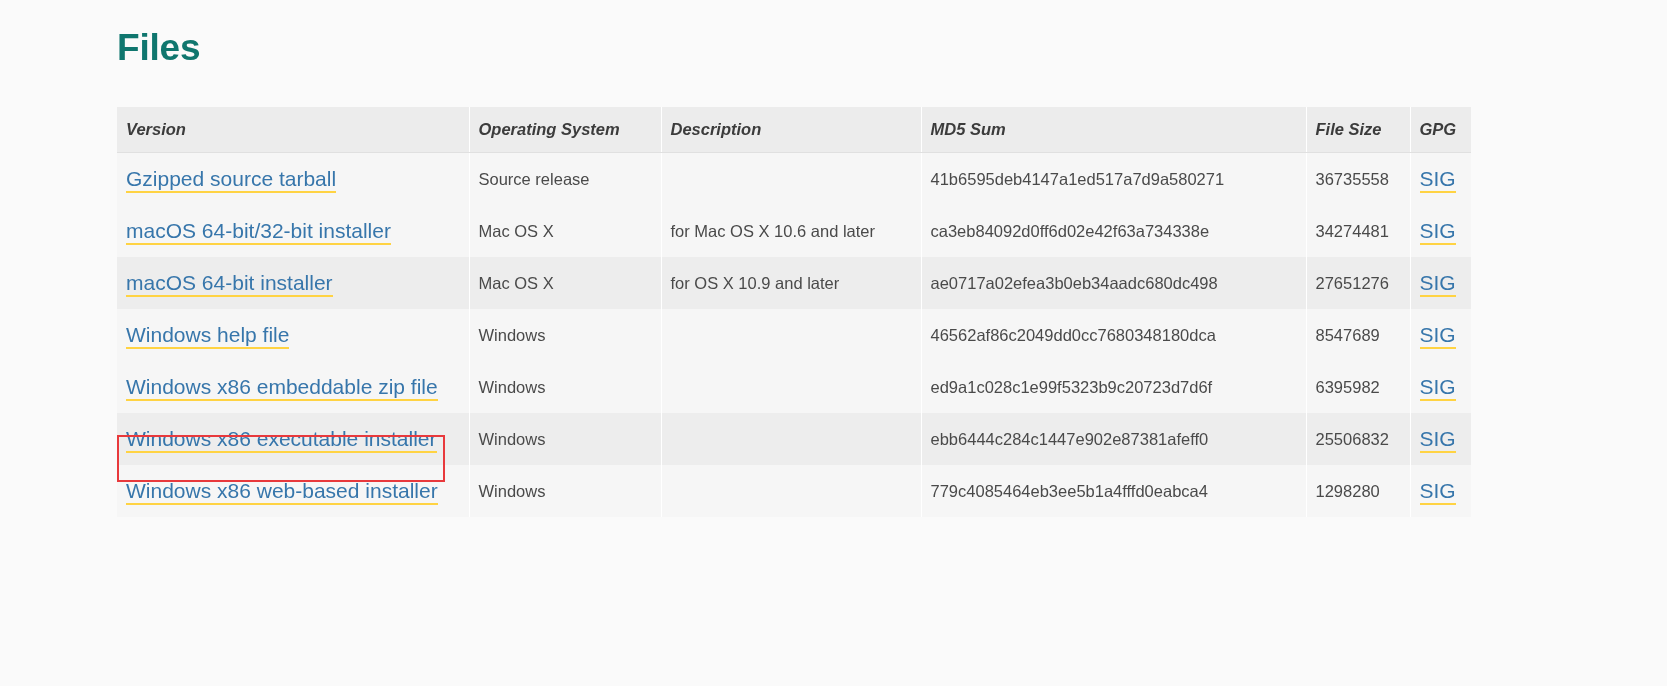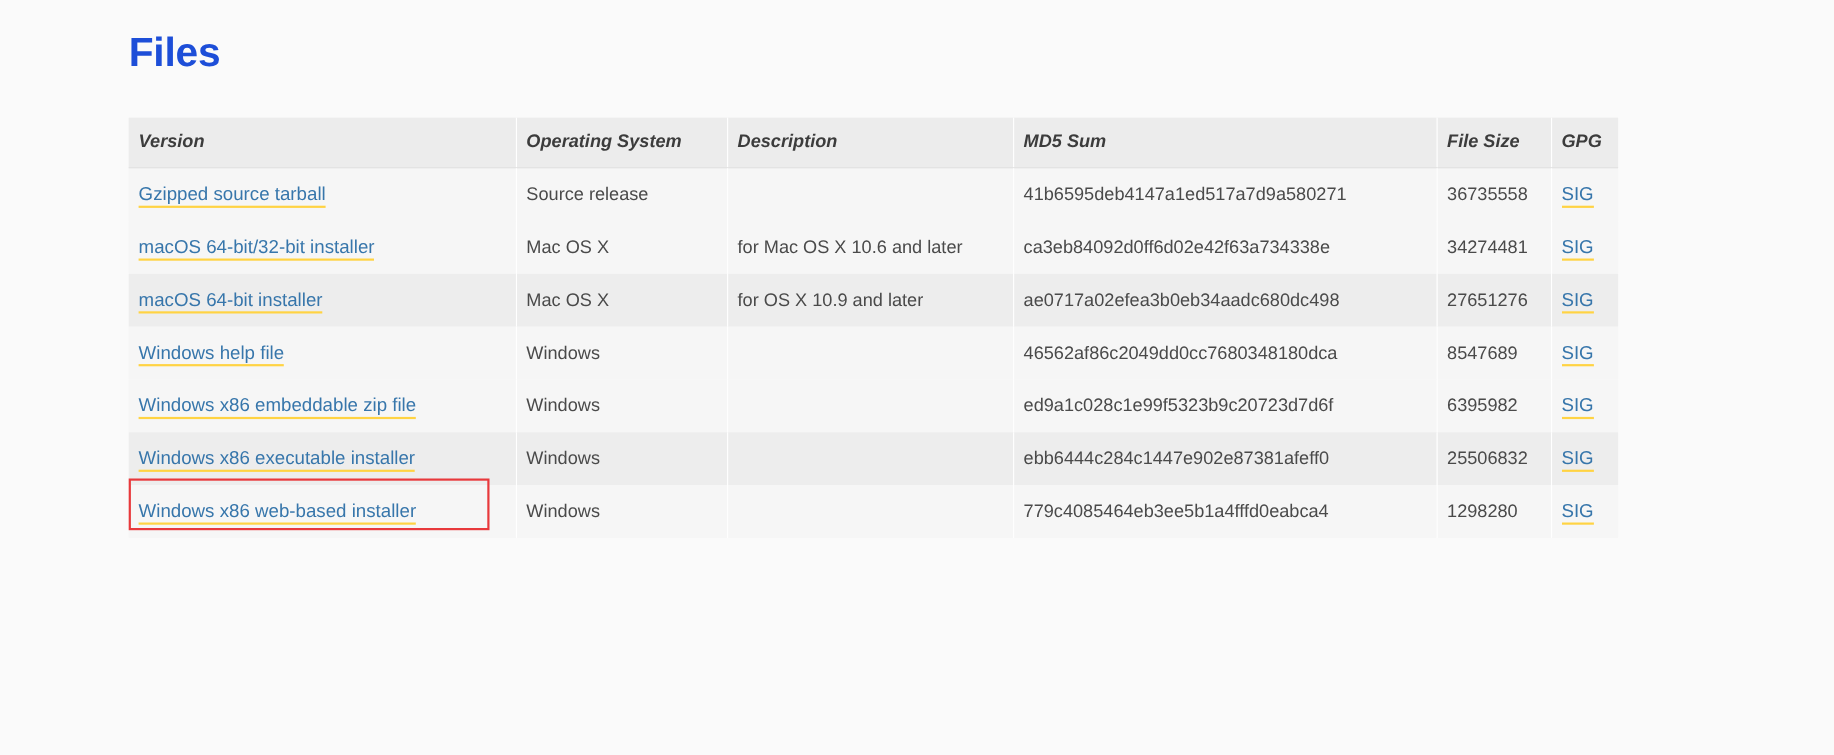--- a/index.html
+++ b/index.html
@@ -25,21 +25,21 @@
   }
 
   
   .page-title {
     position: absolute;
     left: 117px;
     top: 25px;
     font-size: 37px;
     line-height: 46px;
     font-weight: bold;
-    color: #1d4ed8;
+    color: #0f766e;
     letter-spacing: -0.2px;
     margin: 0;
   }
 
   
   .files-table-wrap {
     position: absolute;
     left: 117px;
     top: 107px;
     width: 1354px;
@@ -84,21 +84,21 @@
 
   table.files-table tbody tr.row-odd  td { background: #f6f6f6; }
   table.files-table tbody tr.row-even td { background: #ededed; }
 
   
   a.dl-link, a.sig-link {
     color: #3776ab;
     text-decoration: none;
     border-bottom: 2px solid #ffd343;
     padding-bottom: 1px;
-    font-size: 17px;
+    font-size: 21px;
     cursor: pointer;
   }
 
   
   .highlight-box {
     position: absolute;
     left: 117px;
     top: 396px;
     width: 328px;
     height: 41px;

